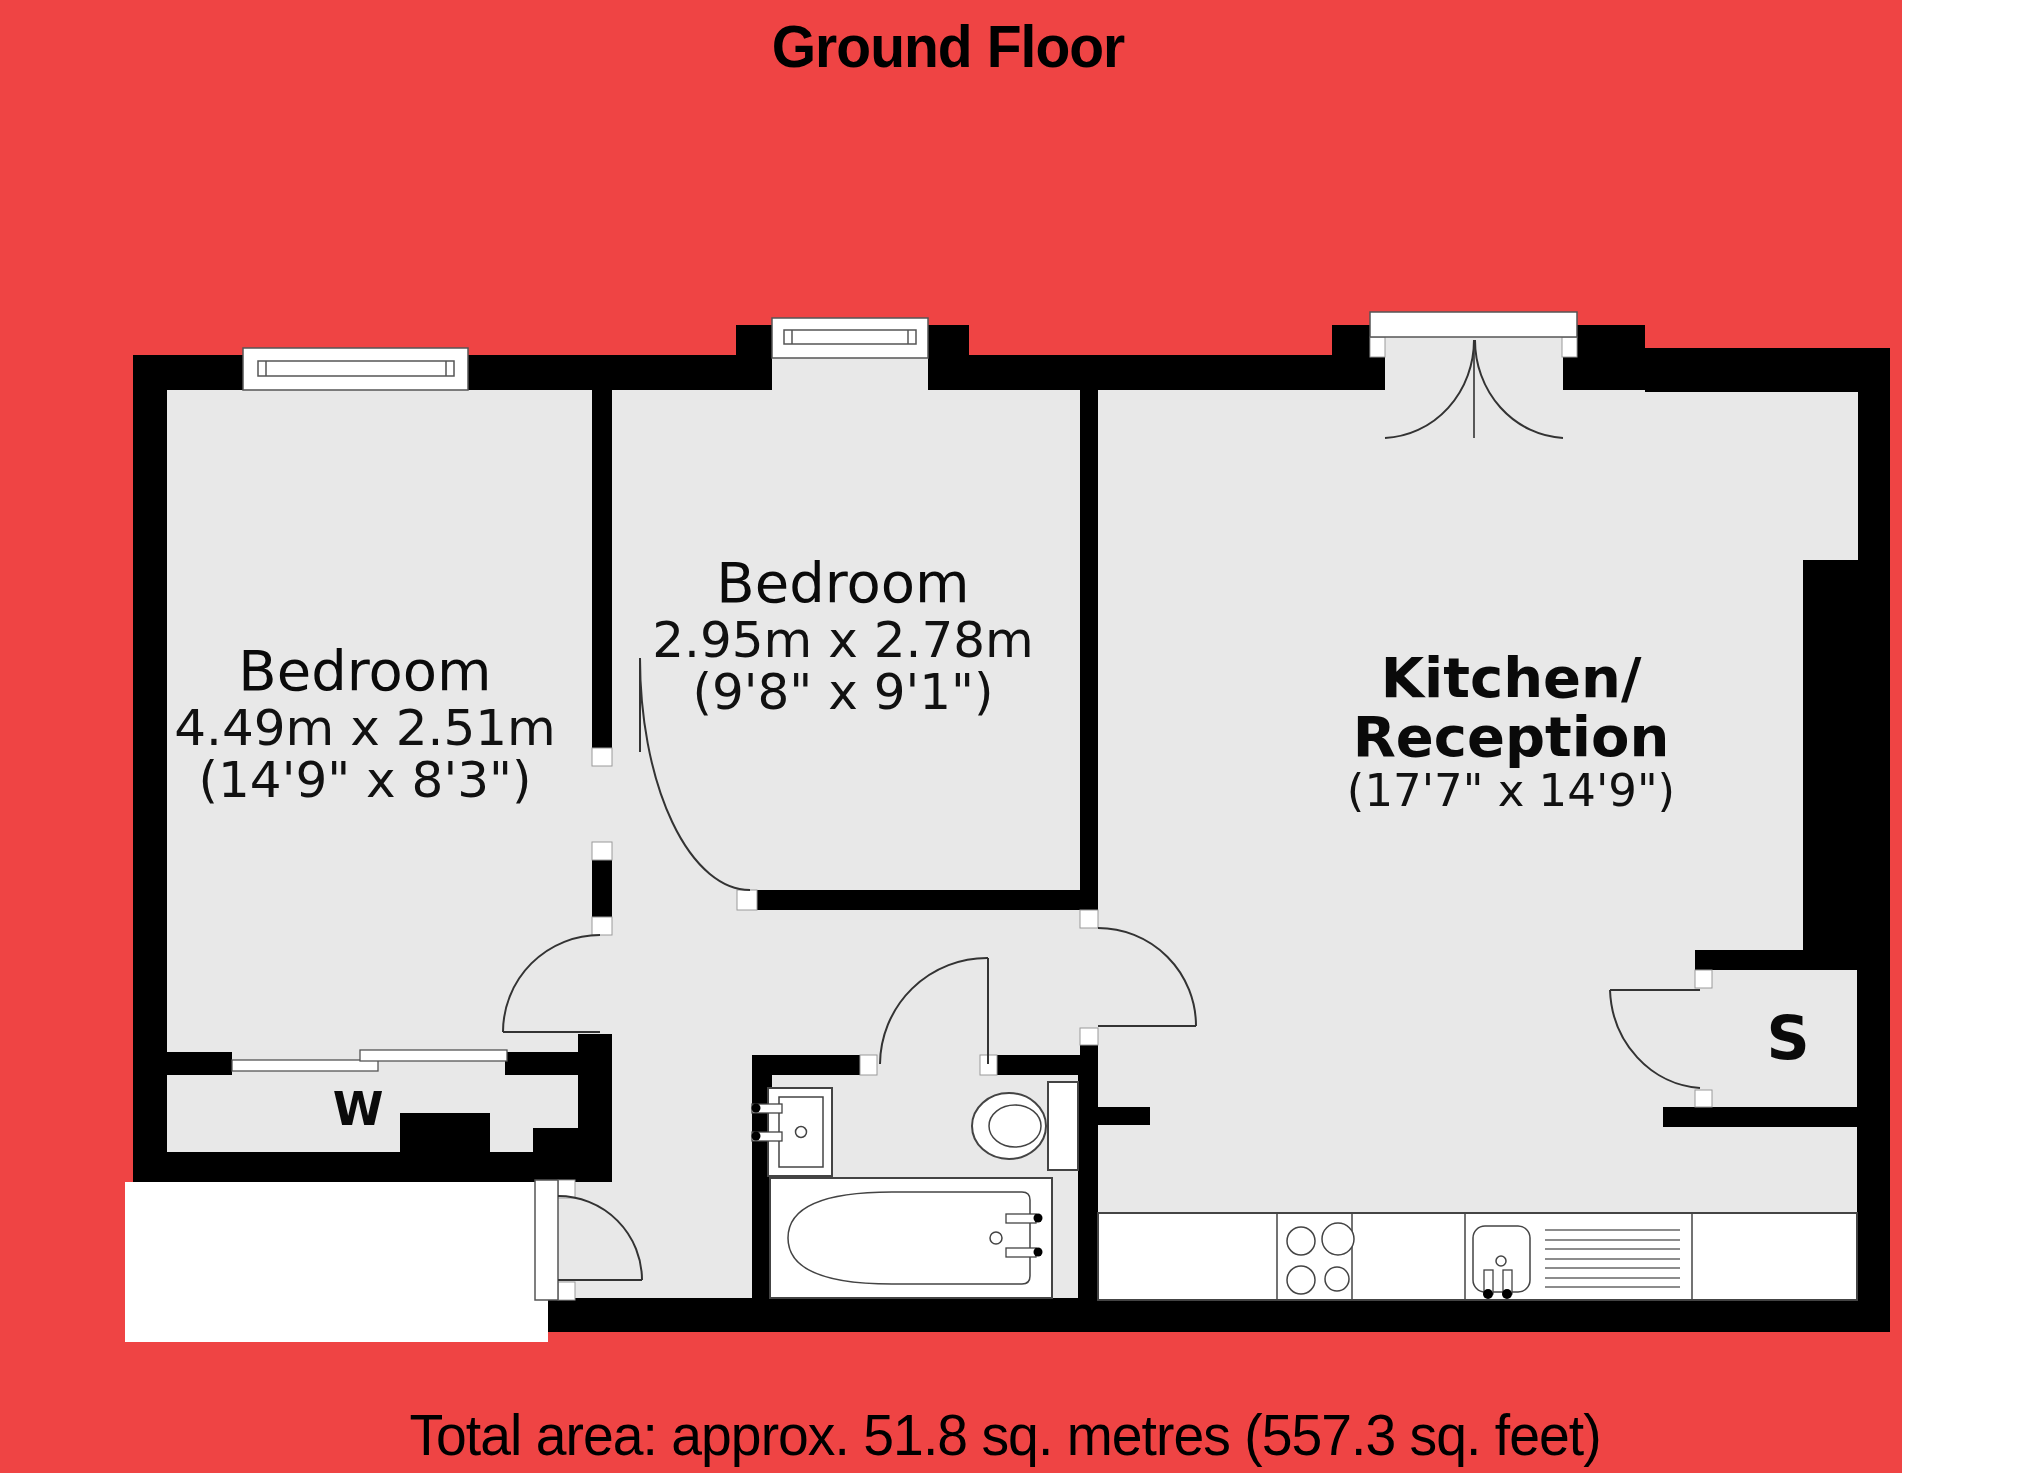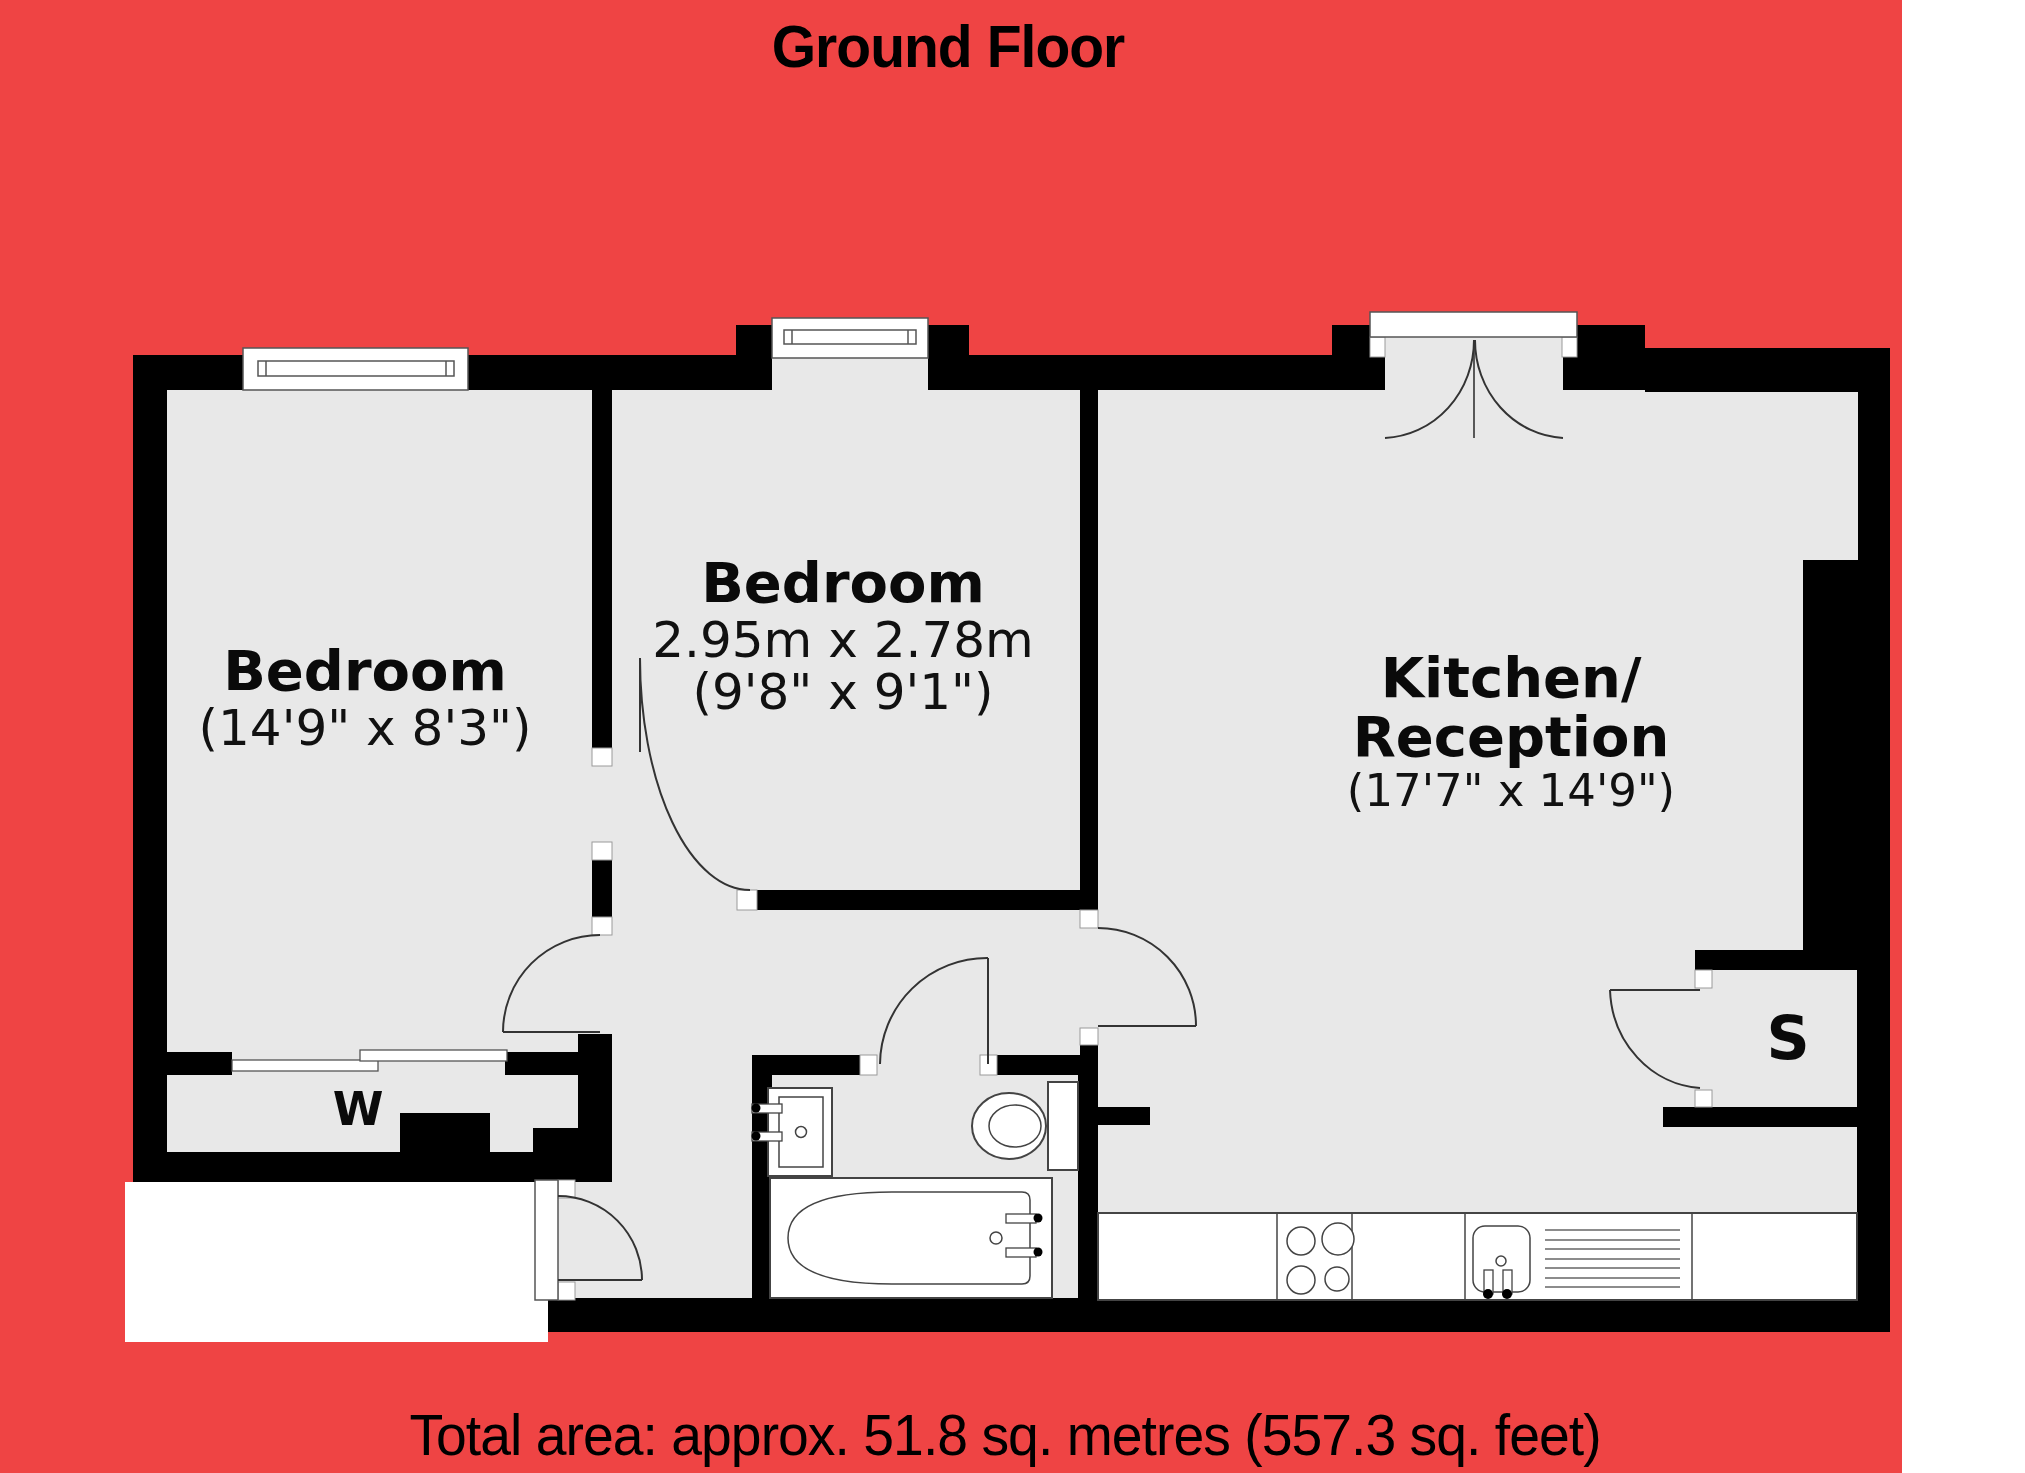--- a/index.html
+++ b/index.html
@@ -6,21 +6,21 @@
   .stage{
     position:relative;
     width:1902px;height:1473px;
     background:#ef4444;
     overflow:hidden;
     font-family:"DejaVu Sans", sans-serif;
     color:#111;
   }
   .stage svg{position:absolute;left:0;top:0;}
   .lbl{position:absolute;transform:translateX(-50%);text-align:center;white-space:nowrap;}
-  .room-name{font-weight:bold;font-size:56px;line-height:62px;color:#0a0a0a;}
+  .room-name{font-weight:normal;font-size:56px;line-height:62px;color:#0a0a0a;}
   .room-dims{font-size:50px;line-height:52px;color:#111;}
   .kitchen-name{font-weight:bold;font-size:56px;line-height:59px;color:#0a0a0a;}
   .kitchen-dims{font-size:45px;line-height:50px;color:#111;}
   .title{
     position:absolute;left:948px;top:12px;
     transform:translateX(-50%) scaleX(0.95);
     font-family:"Liberation Sans", sans-serif;
     font-weight:bold;font-size:60px;letter-spacing:-1px;color:#000;
     white-space:nowrap;
   }
@@ -207,20 +207,21 @@
           <line x1="1545" y1="1268" x2="1680" y2="1268"></line>
           <line x1="1545" y1="1278" x2="1680" y2="1278"></line>
           <line x1="1545" y1="1287" x2="1680" y2="1287"></line>
         </g>
       </g>
     </g>
   </svg>
 
   <div class="lbl" style="left:365px;top:640px;">
     <div class="room-name">Bedroom</div>
+    <div class="room-dims">4.49m x 2.51m</div>
     <div class="room-dims">(14'9" x 8'3")</div>
   </div>
 
   <div class="lbl" style="left:843px;top:552px;">
     <div class="room-name">Bedroom</div>
     <div class="room-dims">2.95m x 2.78m</div>
     <div class="room-dims">(9'8" x 9'1")</div>
   </div>
 
   <div class="lbl" style="left:1511px;top:648px;">

